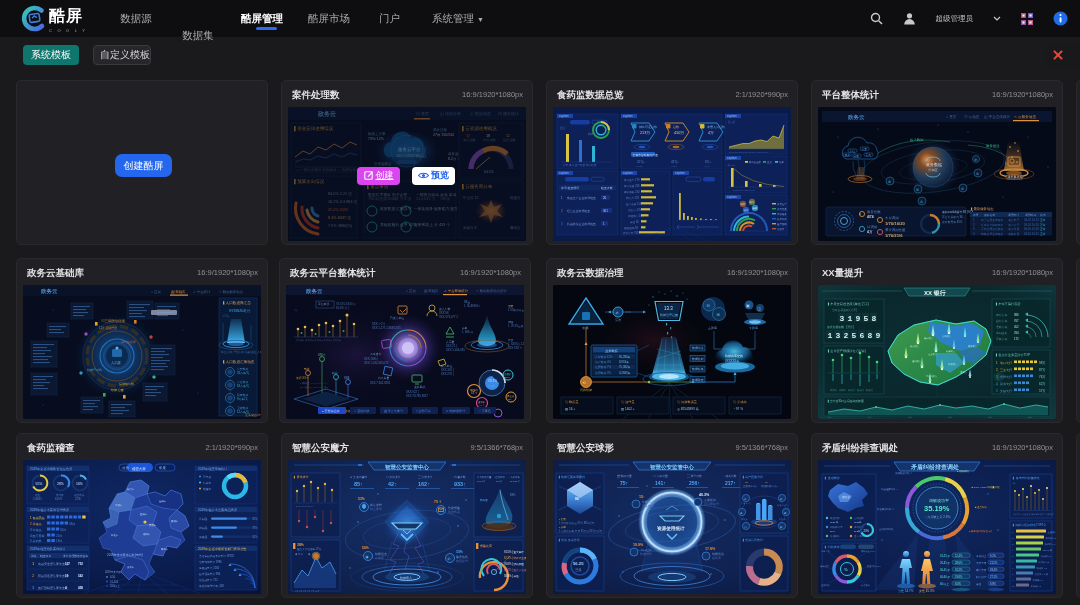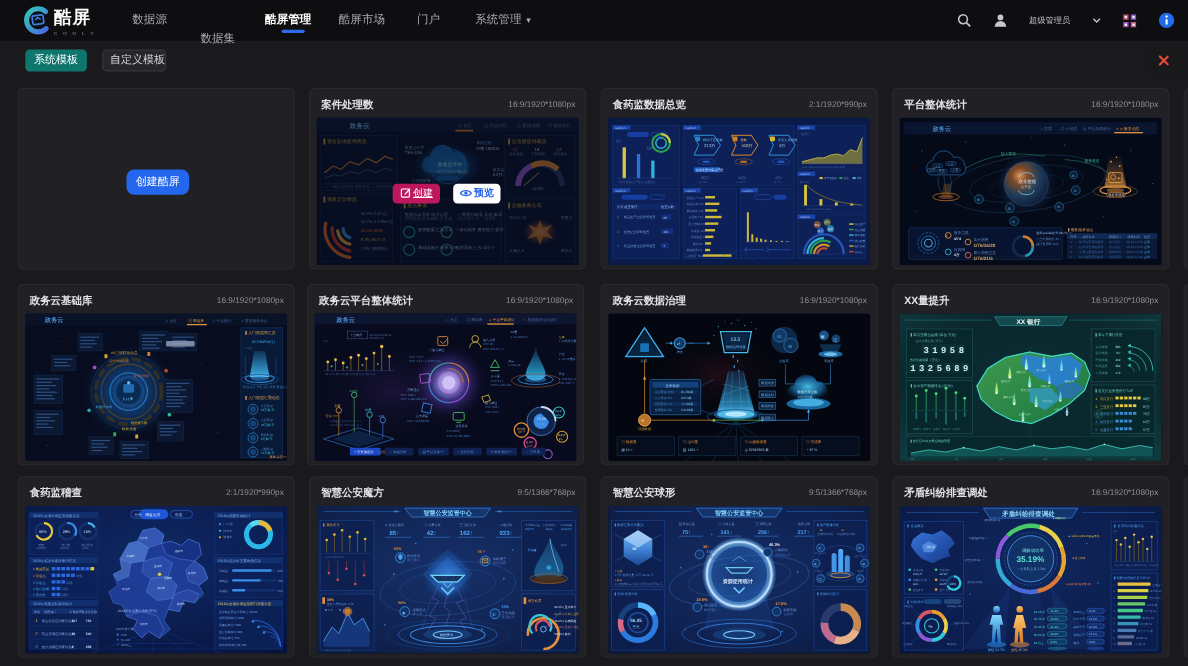--- a/index.html
+++ b/index.html
@@ -25,21 +25,21 @@
   
   .card{position:absolute;width:252px;height:165px;background:#212125;border:1px solid #2a2a2e;border-radius:5px;box-sizing:border-box;}
   .ct{position:absolute;left:10px;top:8px;font-size:9.5px;font-weight:bold;color:#e3e3e5;}
   .cr{position:absolute;right:9px;top:9px;font-size:7.5px;color:#909095;}
   .thumb{position:absolute;left:6px;top:26px;width:238px;height:134px;border-radius:2px;overflow:hidden;background:#0a142e;}
   .thumb svg{display:block;}
   
   .ovl{position:absolute;left:0;top:0;width:238px;height:134px;background:rgba(6,8,16,.55);}
   .btn{position:absolute;top:60px;height:18px;line-height:17px;border-radius:4px;font-size:9px;width:43px;text-align:center;}
   .btn svg{display:inline-block !important;vertical-align:-1.5px;margin-right:2px;}
-  .btn.b1{left:69px;background:#be185d;color:#fff;text-decoration:underline;}
+  .btn.b1{left:69px;background:#d946ef;color:#fff;text-decoration:underline;}
   .btn.b2{left:124px;background:#fff;color:#2563eb;font-weight:bold;}
   .createbtn{position:absolute;left:98px;top:73px;width:57px;height:23px;line-height:23px;border-radius:7px;background:#2566ee;color:#fff;font-size:10px;text-align:center;}
 </style>
 </head>
 <body>
 
 <div class="nav">
   <svg class="logo" width="27" height="27" viewBox="0 0 27 27">
     <defs>
         <linearGradient id="lg" x1="0" y1="0" x2="1" y2="1">

